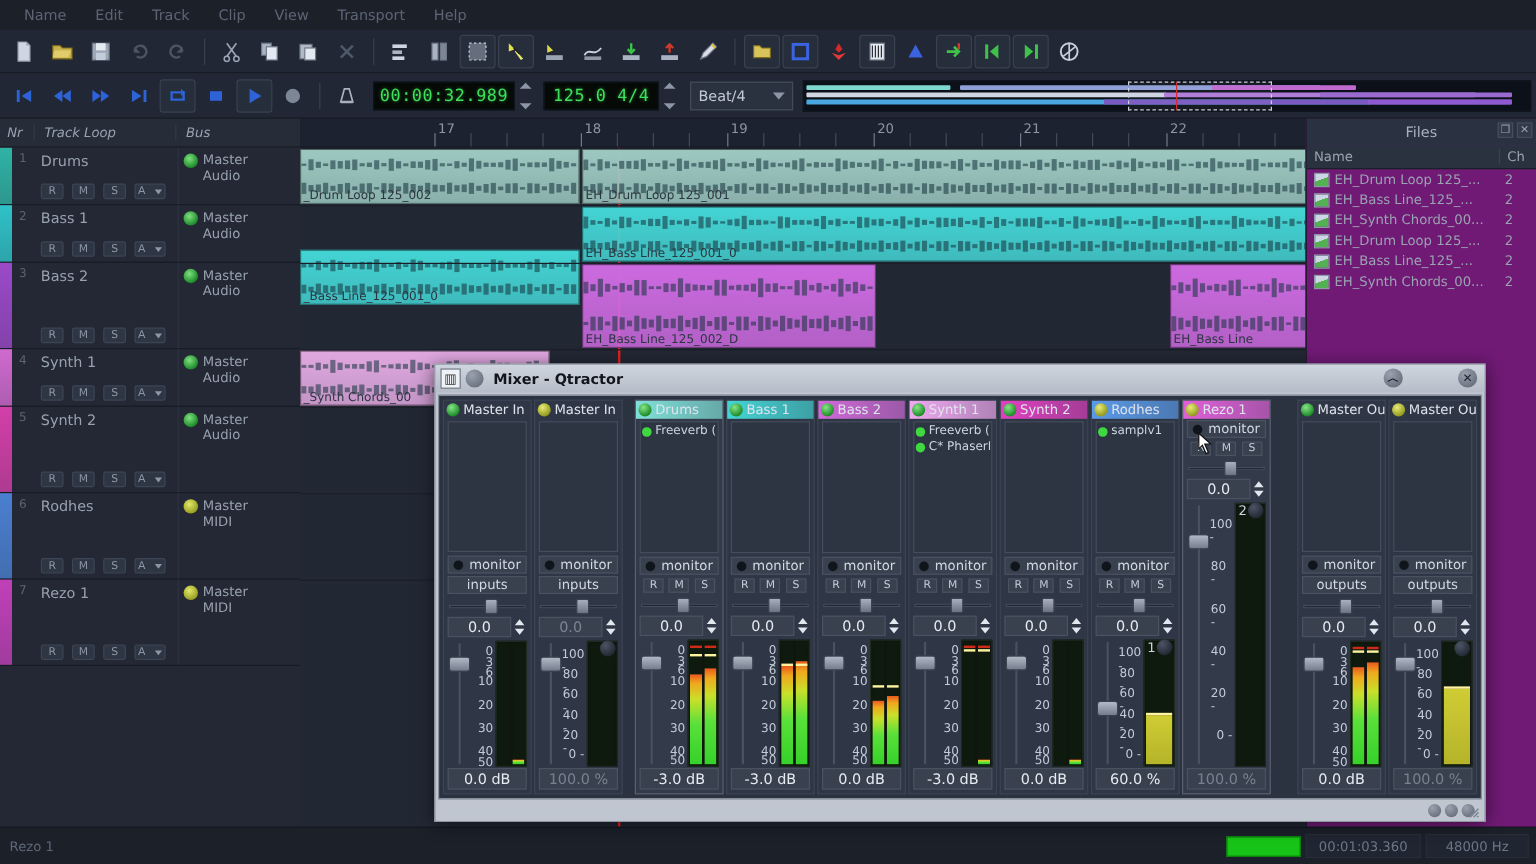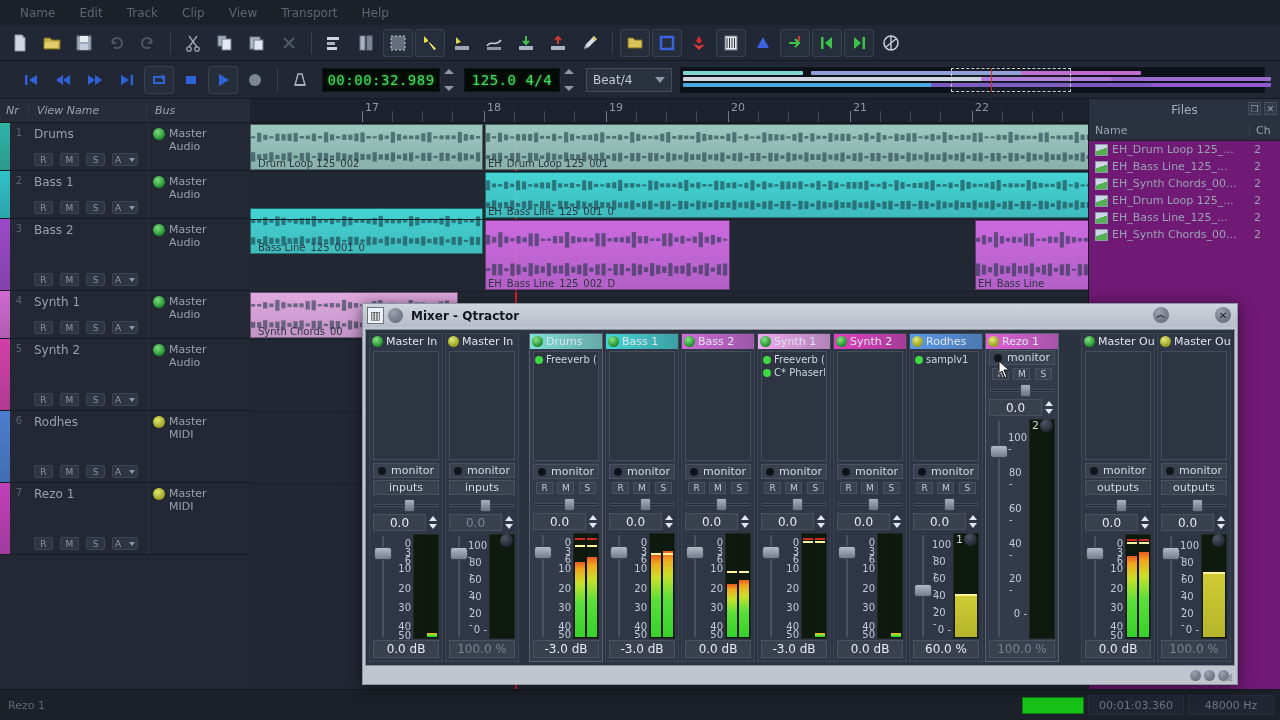--- a/index.html
+++ b/index.html
@@ -11,21 +11,21 @@
     -webkit-font-smoothing:none;
   }
   #app { position:relative; width:1280px; height:720px; }
 
   
   .menubar { height:25px; background:#1b2029; display:flex; align-items:center; padding-left:8px; gap:0px; }
   .menubar .mi { padding:4px 12px; color:#5d6575; font-size:12px; }
 
   
   .toolbar { height:36px; background:#212734; display:flex; align-items:center; padding:0 4px; border-bottom:1px solid #161a22; }
-  .tb2 { height:38px; background:#212734; display:flex; align-items:center; padding:0 15px; border-bottom:1px solid #161a22;}
+  .tb2 { height:38px; background:#212734; display:flex; align-items:center; padding:0 4px; border-bottom:1px solid #161a22;}
   .tbtn { width:30px; height:28px; margin:0 1px; display:flex; align-items:center; justify-content:center;
           border-radius:3px; position:relative; }
   .tbtn.framed { border:1px solid #39404f; background:#272e3b; }
   .sep { width:1px; height:22px; background:#39404f; margin:0 6px; }
 
   
   .ic { width:18px; height:18px; display:block; }
 
   
   .lcd { background:#060a06; border:1px solid #0d1520; height:24px; display:flex; align-items:center;
@@ -455,21 +455,21 @@
         <div class="seg" style="left: 470px; top: 15px; width: 120px; background: rgb(143, 90, 208);"></div>
         <div class="loopsel" style="left: 270px; width: 120px;"></div>
         <div class="phead" style="left: 310px;"></div>
       </div>
   </div>
 
   <div class="main">
 
     <div class="tl-head">
       <div class="c1">Nr</div>
-      <div class="c2">View Name</div>
+      <div class="c2">Track Loop</div>
       <div class="c3">Bus</div>
     </div>
 
     <div class="tracklist" id="tracklist">
         <div class="trk" style="height: 48px;">
           <div class="clr" style="background: linear-gradient(rgb(47, 179, 165), rgba(47, 179, 165, 0.8));"></div>
           <div class="nr">1</div>
           <div class="nmcol">
             <div class="nm">Drums</div>
             <div class="btnrow">

